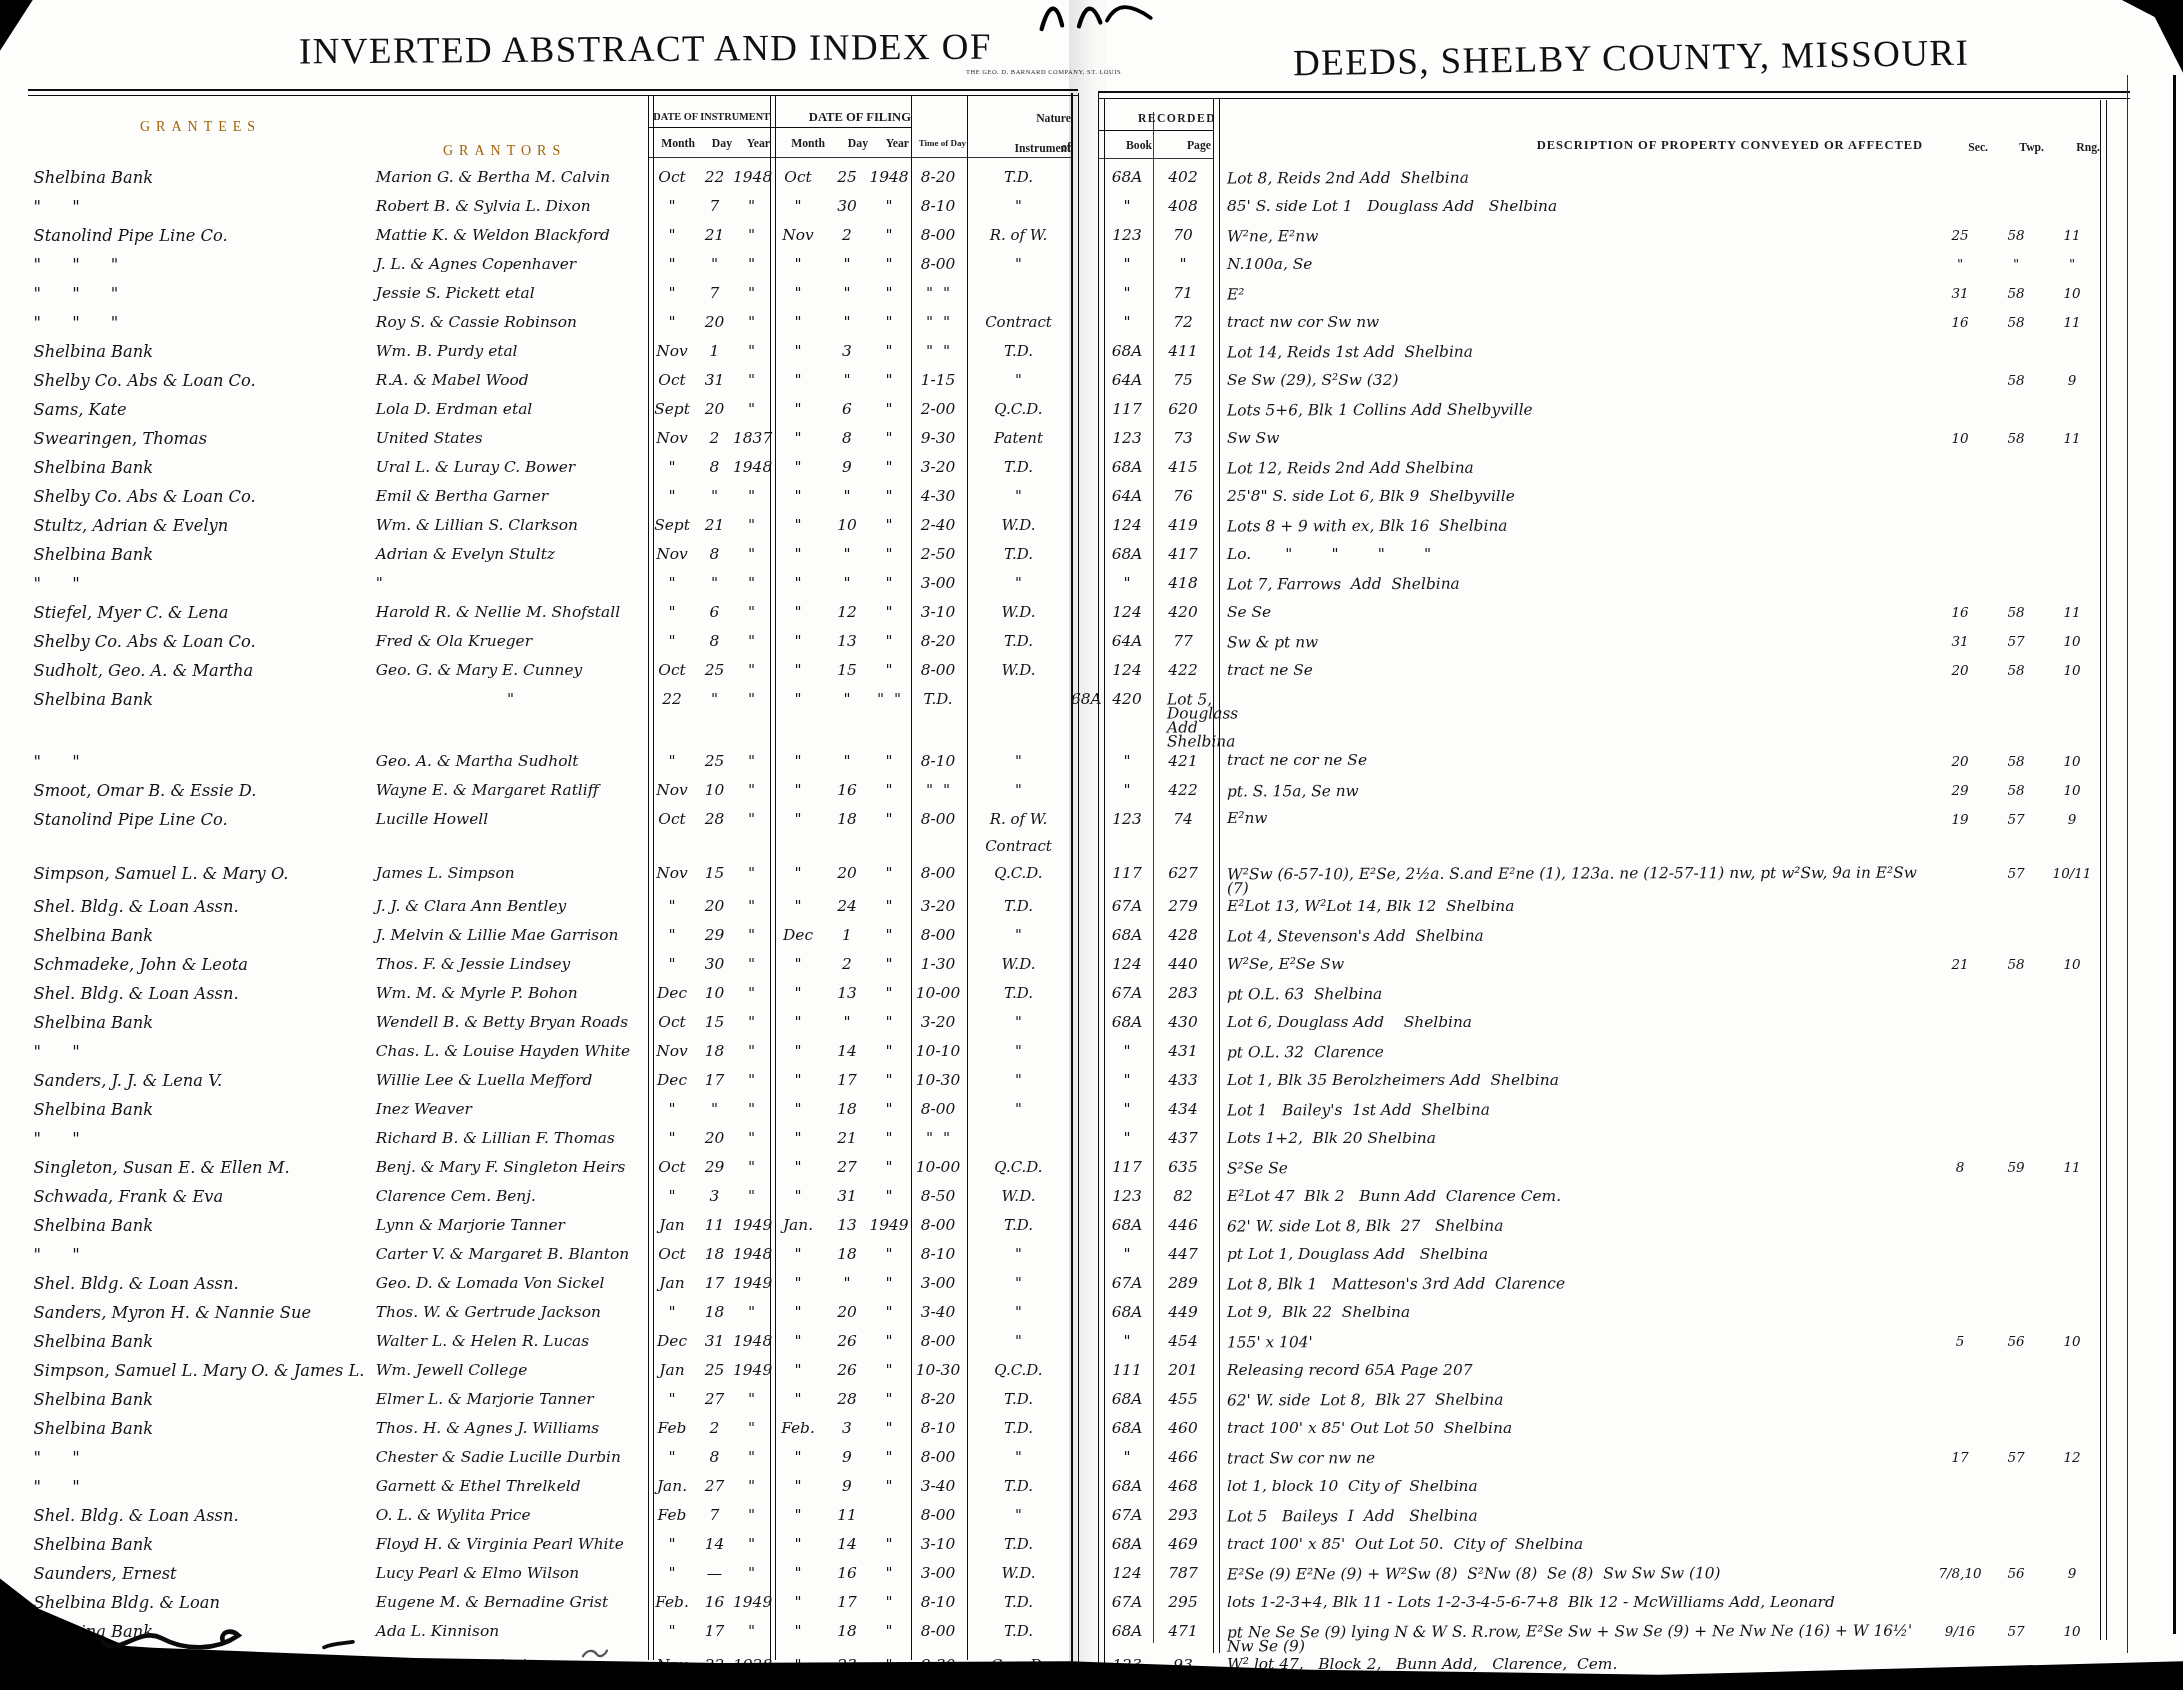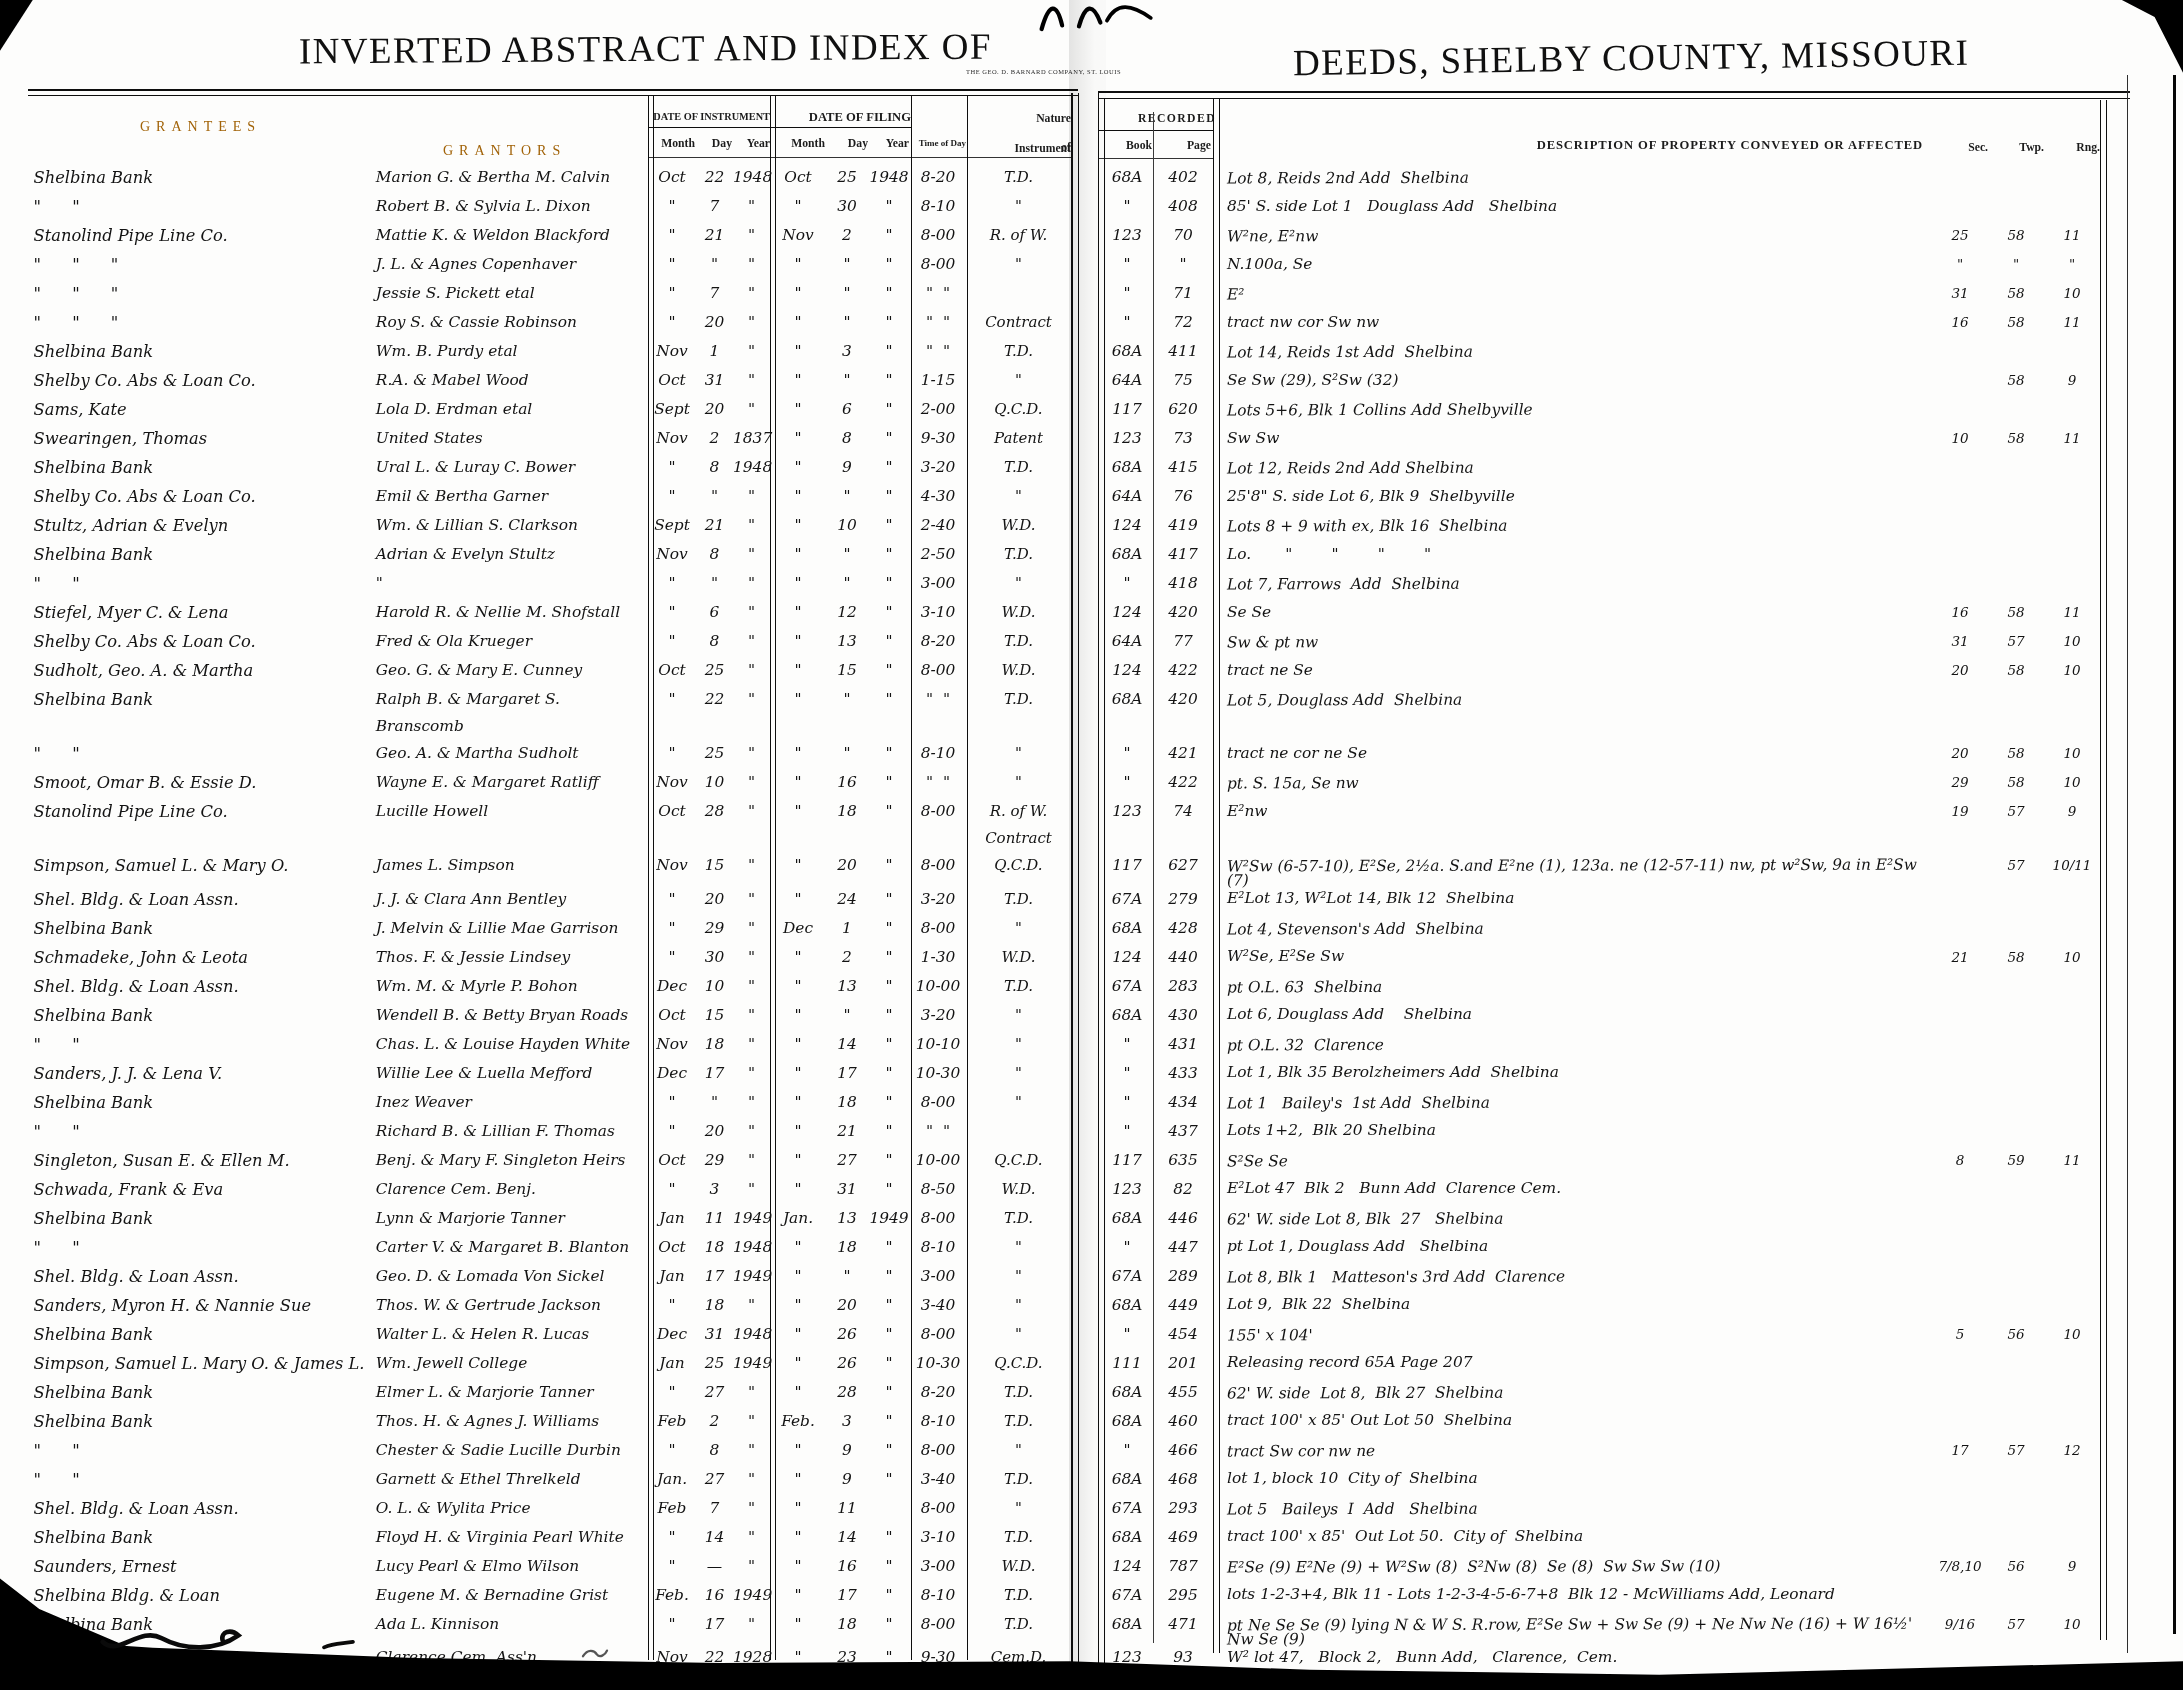--- a/index.html
+++ b/index.html
@@ -441,21 +441,20 @@
       <div class="hw"></div>
       <div class="hw c-bk">124</div>
       <div class="hw c-pg">422</div>
       <div class="hw c-desc">tract ne Se</div>
       <div class="hw c-s">20</div>
       <div class="hw c-s">58</div>
       <div class="hw c-s">10</div>
     </div>
       <div class="row">
       <div class="hw c-g">Shelbina Bank</div>
-      <div class="hw c-gr">Ralph B. &amp; Margaret S. Branscomb</div>
       <div class="hw c-d">"</div>
       <div class="hw c-d">22</div>
       <div class="hw c-d">"</div>
       <div class="hw c-d">"</div>
       <div class="hw c-d">"</div>
       <div class="hw c-d">"</div>
       <div class="hw c-d">"  "</div>
       <div class="hw c-n">T.D.</div>
       <div class="hw"></div>
       <div class="hw c-bk">68A</div>

